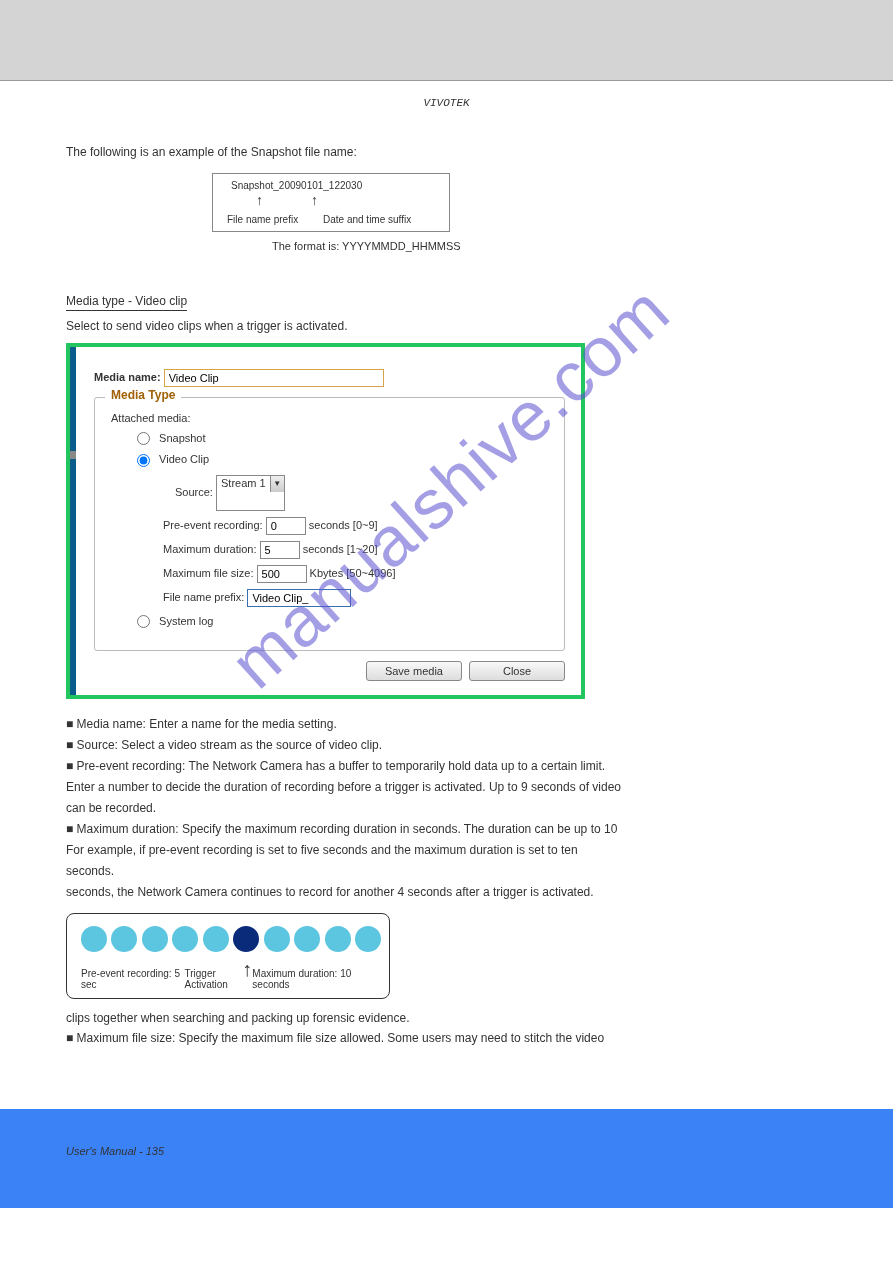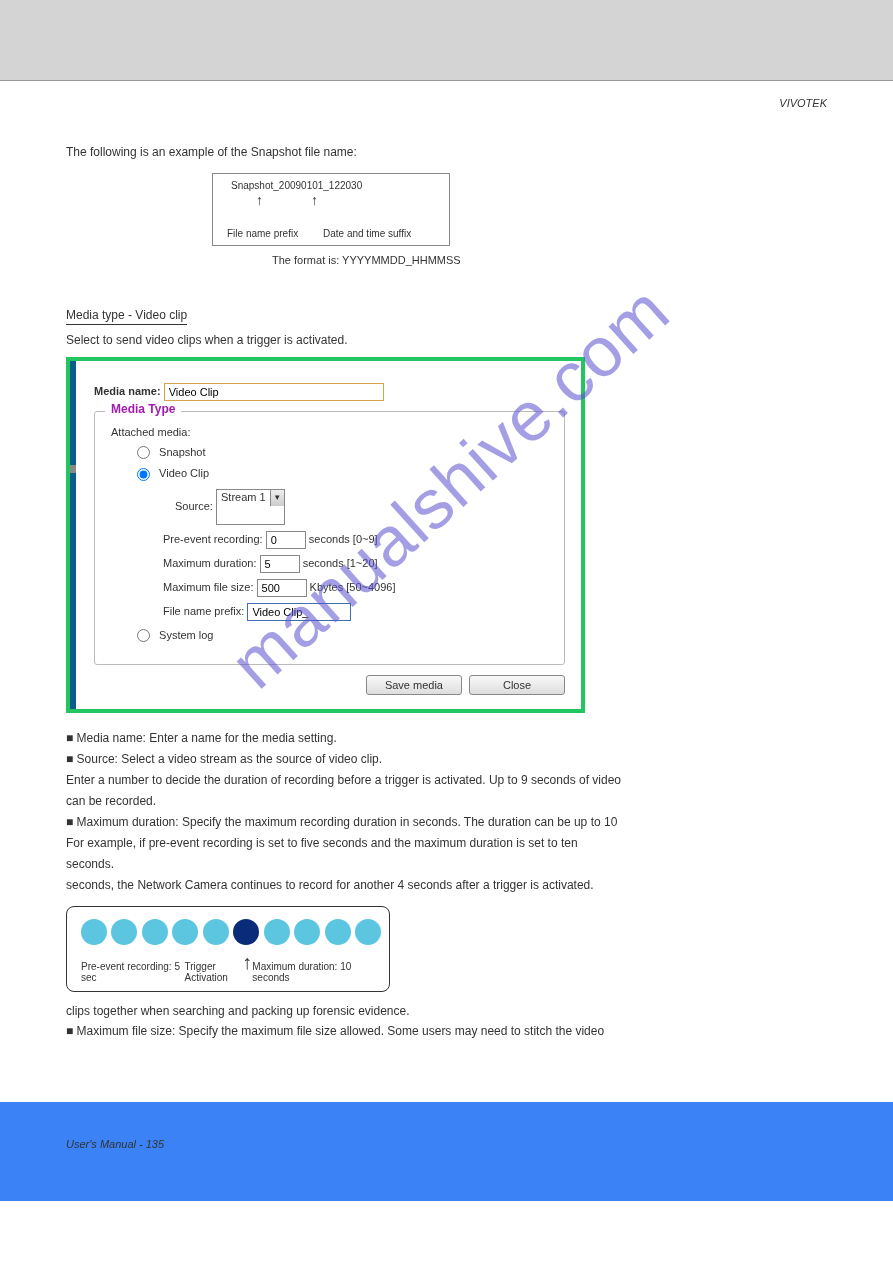--- a/index.html
+++ b/index.html
@@ -1,39 +1,39 @@
 <!DOCTYPE html>
 <html><head>
 <meta charset="utf-8">
 <style>
   * { box-sizing: border-box; margin: 0; padding: 0; }
   body { font-family: Arial, Helvetica, sans-serif; width: 893px; color: #333; background: #fff; }
   .top-bar { background: #d4d4d4; height: 80px; }
   .divider { border-bottom: 1px solid #999; margin-bottom: 6px; }
   .page { padding: 10px 66px 60px 66px; position: relative; }
-  .header-right { text-align: right; font-size: 11px; font-style: italic; color: #333; margin-bottom: 34px; }
+  .header-right { text-align: center; font-size: 11px; font-style: italic; color: #333; margin-bottom: 34px; font-family: Liberation Mono, monospace; }
   .line { font-size: 12px; line-height: 1.5; margin: 2px 0; }
-  .filename-box { border: 1px solid #888; width: 238px; height: 73px; margin: 12px auto 30px 146px; position: relative; }
+  .filename-box { border: 1px solid #888; width: 238px; height: 59px; margin: 12px auto 30px 146px; position: relative; }
   .fb-text { position: absolute; font-size: 10px; color: #333; }
   .fb-top { top: 6px; left: 18px; letter-spacing: 0px; }
   .fb-label1 { bottom: 6px; left: 14px; }
   .fb-label2 { bottom: 6px; left: 76px; padding-left: 34px; }
   .arrow-up { position: absolute; font-size: 14px; }
   .section-title { font-size: 12px; border-bottom: 1px solid #333; display: inline-block; padding-bottom: 2px; margin-bottom: 8px; }
   .sub { font-size: 12px; margin-bottom: 10px; }
 
   .dialog { border: 4px solid #22c55e; width: 519px; margin: 8px 0 16px 0; background: #fff; position: relative; }
   .dialog-left { position: absolute; left: 0; top: 0; bottom: 0; width: 6px; background: #0a5c8a; }
   .dialog-left2 { position: absolute; left: 0; top: 104px; width: 6px; height: 8px; background: #888; }
   .dialog-body { padding: 22px 16px 14px 24px; font-size: 11px; }
   .dn-row { margin-bottom: 10px; }
   .dn-row label { font-weight: bold; font-size: 11px; }
   .dn-input { border: 1px solid #d9a34a; background: #fff; height: 18px; width: 220px; padding: 0 4px; font-size: 11px; vertical-align: middle; }
   .fieldset { border: 1px solid #bbb; border-radius: 3px; padding: 10px 14px 14px 14px; position: relative; margin-top: 4px; }
-  .fieldset .legend { position: absolute; top: -10px; left: 10px; background: #fff; padding: 0 6px; color: #a21caf; font-weight: bold; font-size: 12px; }
+  .fieldset .legend { position: absolute; top: -10px; left: 10px; background: #fff; padding: 0 6px; color: #a16207; font-weight: bold; font-size: 12px; }
   .fs-row { margin: 8px 0 8px 10px; font-size: 11px; }
   .radio { vertical-align: middle; margin-right: 6px; }
   .sub-block { margin-left: 54px; }
   .sub-block .frow { margin: 6px 0; font-size: 11px; }
   .small-in { border: 1px solid #888; background: #fff; height: 18px; width: 40px; padding: 0 4px; font-size: 11px; vertical-align: middle; }
   .med-in { border: 1px solid #888; background: #fff; height: 18px; width: 50px; padding: 0 4px; font-size: 11px; vertical-align: middle; }
   .prefix-in { border: 1px solid #3b6fb3; background: #fff; height: 18px; width: 104px; padding: 0 4px; font-size: 11px; vertical-align: middle; }
   .sel-wrap { display: inline-block; border: 1px solid #888; background: #fff; height: 36px; vertical-align: middle; }
   .sel-wrap .sv { display: inline-block; padding: 1px 4px; font-size: 11px; }
   .sel-wrap .dd { display: inline-block; border-left: 1px solid #888; background: linear-gradient(#eee,#ccc); width: 14px; height: 16px; text-align: center; font-size: 8px; line-height: 16px; vertical-align: top; }
@@ -132,20 +132,21 @@
       <div class="btn-row">
         <span class="btn">Save media</span>
         <span class="btn">Close</span>
       </div>
     </div>
   </div>
 
   <div class="defs">
     <div class="line">■   Media name: Enter a name for the media setting.</div>
     <div class="line">■  Source: Select a video stream as the source of video clip.</div>
+    <div class="line">■   Pre-event recording: The Network Camera has a buffer to temporarily hold data up to a certain limit.</div>
     <div class="line">Enter a number to decide the duration of recording before a trigger is activated. Up to 9 seconds of video</div>
     <div class="line">can be recorded.</div>
     <div class="line">■   Maximum duration: Specify the maximum recording duration in seconds. The duration can be up to 10</div>
     <div class="line">For example, if pre-event recording is set to five seconds and the maximum duration is set to ten</div>
     <div class="line">seconds.</div>
     <div class="line">seconds, the Network Camera continues to record for another 4 seconds after a trigger is activated.</div>
   </div>
 
   <div class="buffer-chart">
     <div class="bc-row">

